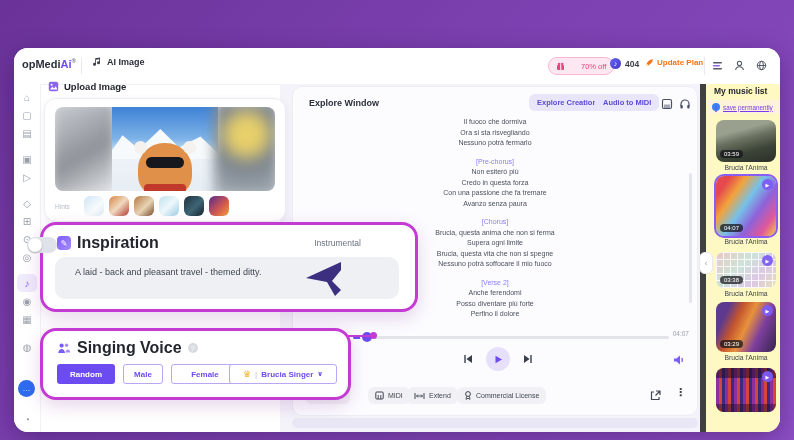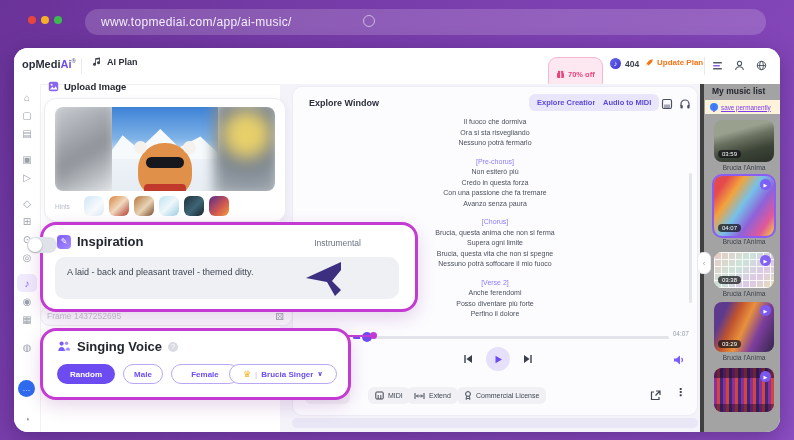--- a/index.html
+++ b/index.html
@@ -16,22 +16,22 @@
     border:1.5px solid rgba(255,255,255,.55);box-sizing:border-box;}
   
   .window{left:14px;top:48px;width:766px;height:384px;background:#fff;border-radius:14px;
     box-shadow:0 6px 24px rgba(30,10,60,.35);overflow:hidden;}
   .appbar{left:0;top:0;width:766px;height:36px;background:#fff;border-bottom:1px solid #f0eff4;}
   .logo{left:8px;top:10px;font-size:11px;font-weight:bold;color:#2b2f3a;}
   .logo .acc{color:#6c4cf1;}
   .logo sup{font-size:6px;color:#6b7280;}
   .vdiv{width:1px;background:#e8e8ee;}
   .navmusic{left:78px;top:9px;display:flex;align-items:center;gap:5px;font-size:9px;color:#2b2f3a;font-weight:bold;}
-  .badge-pink{left:534px;top:9px;height:16px;padding:8px 7px;border-radius:9px;background:#fde7f1;
-    border:1px solid #f6b6d4;color:#e8447c;font-size:7.5px;font-weight:bold;display:flex;align-items:center;gap:3px;}
+  .badge-pink{left:534px;top:9px;height:16px;padding:0 7px;border-radius:9px;background:#fde7f1;
+    border:1px solid #f6b6d4;color:#e8447c;font-size:7.5px;font-weight:normal;display:flex;align-items:center;gap:16px;}
   .credits{left:596px;top:10px;display:flex;align-items:center;gap:4px;font-size:8.5px;color:#3a3f4a;font-weight:bold;}
   .coin{width:11px;height:11px;border-radius:50%;background:linear-gradient(135deg,#6366f1,#4338ca);
     color:#fff;font-size:7px;display:flex;align-items:center;justify-content:center;}
   .update{left:631px;top:10px;display:flex;align-items:center;gap:3px;font-size:8px;color:#f97316;font-weight:bold;}
   .abtn{top:8px;width:18px;height:18px;display:flex;align-items:center;justify-content:center;color:#545a66;}
   
   .rail{left:0;top:36px;width:26px;height:348px;border-right:1px solid #f2f1f6;background:#fff;}
   .rail-ic{position:absolute;left:3px;width:20px;height:18px;display:flex;align-items:center;justify-content:center;
     color:#9aa0ab;font-size:10px;}
   .rail-ic.active{background:#efeafc;border-radius:5px;color:#7c5cff;}
@@ -55,30 +55,30 @@
   .cat .scarf{position:absolute;left:6px;bottom:4px;width:42px;height:9px;background:#c0392b;border-radius:4px;}
   .thumbrow{position:absolute;left:10px;top:96px;width:220px;height:22px;display:flex;align-items:center;gap:5px;}
   .hints{font-size:6.5px;color:#b7bcc6;width:24px;}
   .thumb{width:20px;height:20px;border-radius:6px;flex:none;}
   
   .hl-panel{background:#fff;border:3px solid #c43bd4;border-radius:16px;
     box-shadow:0 6px 18px rgba(120,30,140,.18);z-index:10;}
   .insp-head{position:absolute;left:14px;top:9px;display:flex;align-items:center;gap:6px;}
   .insp-ic{width:14px;height:14px;border-radius:4px;background:linear-gradient(135deg,#7c5cff,#a78bfa);
     color:#fff;font-size:8px;display:flex;align-items:center;justify-content:center;}
-  .panel-title{font-size:13px;font-weight:bold;color:#23262e;}
+  .panel-title{font-size:16px;font-weight:bold;color:#23262e;}
   .toggle{width:30px;height:16px;border-radius:8px;background:#dfe2e8;position:relative;}
   .knob{position:absolute;left:1px;top:1px;width:14px;height:14px;border-radius:50%;background:#fff;
     box-shadow:0 1px 2px rgba(0,0,0,.25);}
   .prompt{position:absolute;left:12px;top:32px;width:344px;height:42px;background:#eef0f4;border-radius:10px;
-    font-size:9px;color:#3f4551;padding:10px 10px 0 12px;box-sizing:border-box;}
+    font-size:9px;color:#3f4551;padding:10px 10px 0 20px;box-sizing:border-box;}
   .framefield{left:40px;top:306px;width:253px;height:20px;background:#fcfcfe;border:1px solid #ececf2;
     border-radius:10px;z-index:5;display:flex;align-items:center;justify-content:space-between;
     padding:0 8px 0 6px;box-sizing:border-box;font-size:8.5px;color:#c0c4cc;}
-  .vbtn{height:20px;border-radius:10px;font-size:8px;display:flex;align-items:center;justify-content:center;
+  .vbtn{height:20px;border-radius:3px;font-size:8px;display:flex;align-items:center;justify-content:center;
     box-sizing:border-box;font-weight:bold;}
   .vbtn.fill{background:#6c4cf1;color:#fff;}
   .vbtn.line{border:1px solid #b9a7f5;color:#6c4cf1;background:#fff;}
   .create{left:46px;top:401px;width:238px;height:22px;border-radius:11px;z-index:6;
     background:linear-gradient(180deg,#8a53f0,#7b3fe4);color:#fff;font-size:9px;font-weight:bold;
     display:flex;align-items:center;justify-content:center;box-shadow:0 3px 8px rgba(100,40,200,.35);}
   .connector{left:348px;top:335px;width:24px;height:2px;background:#c43bd4;z-index:10;}
   .conn-dot{left:370px;top:332px;width:7px;height:7px;border-radius:50%;background:#c43bd4;z-index:10;}
   
   .center-bg{left:266px;top:36px;width:420px;height:348px;background:#f4f3fa;}
@@ -94,21 +94,21 @@
   .trackfill{left:60px;top:249px;width:14px;height:3px;background:#6c4cf1;border-radius:2px;}
   .knob2{left:69px;top:245px;width:10px;height:10px;border-radius:50%;background:#6c4cf1;
     box-shadow:0 0 0 2px #fff;}
   .cwtime{left:330px;top:243px;width:66px;text-align:right;font-size:6.5px;color:#9aa0ab;}
   .ctrl{top:260px;display:flex;align-items:center;justify-content:center;}
   .playcirc{width:24px;height:24px;border-radius:50%;background:#e6e0fb;display:flex;align-items:center;justify-content:center;}
   .pill{height:17px;padding:0 7px;border-radius:6px;background:#f1f1f5;color:#3f4551;font-size:7px;
     display:flex;align-items:center;gap:4px;white-space:nowrap;}
   .strip{left:278px;top:370px;width:406px;height:10px;background:#e9e7f5;border-radius:5px;}
   
-  .rpanel{left:686px;top:36px;width:80px;height:348px;background:#a3a3a3;border-left:4px solid #404040;box-sizing:border-box;}
+  .rpanel{left:686px;top:36px;width:80px;height:348px;background:#fef9c3;border-left:6px solid #404040;box-sizing:border-box;}
   .ml-title{left:8px;top:2px;font-size:8.5px;font-weight:bold;color:#23262e;}
   .notice{left:1px;top:16px;width:78px;height:14px;background:#fdf3da;display:flex;align-items:center;
     gap:3px;padding-left:5px;box-sizing:border-box;overflow:hidden;}
   .info-ic{width:8px;height:8px;border-radius:50%;background:#3b82f6;color:#fff;font-size:6px;flex:none;
     display:flex;align-items:center;justify-content:center;}
   .notice span{font-size:6.3px;color:#7c3aed;text-decoration:underline;white-space:nowrap;}
   .mthumb{position:absolute;left:10px;width:60px;border-radius:8px;overflow:hidden;}
   .mthumb.sel{outline:2px solid #8b5cf6;}
   .dur{position:absolute;left:4px;bottom:4px;background:rgba(18,18,24,.72);color:#fff;font-size:6px;
     padding:1px 4px;border-radius:5px;}
@@ -118,42 +118,33 @@
   .collapse{left:-7px;top:168px;width:12px;height:20px;background:#fff;border:1px solid #e8e8ee;
     border-radius:6px;color:#9aa0ab;font-size:8px;display:flex;align-items:center;justify-content:center;}
   
   .cursor{left:306px;top:262px;z-index:12;}
 </style>
 </head>
 <body>
 
 <div class="stage">
 
-  <div class="abs" style="left:0;top:0;width:794px;height:46px;">
-    <div class="abs dot" style="left:28px;top:16px;background:#e8453c;"></div>
-    <div class="abs dot" style="left:41px;top:16px;background:#f5b027;"></div>
-    <div class="abs dot" style="left:54px;top:16px;background:#3dba4e;"></div>
-    <div class="abs urlbar">
-      <span>www.topmediai.com/app/ai-music/</span>
-    </div>
-    <div class="abs url-ring"></div>
-  </div>
 
   <div class="abs window">
 
     <div class="abs appbar">
       <div class="abs logo">
         <span>opMedi</span><span class="acc">Ai</span><sup>®</sup>
       </div>
       <div class="abs vdiv" style="left:67px;top:10px;height:16px;"></div>
       <div class="abs navmusic">
         <svg width="10" height="10" viewBox="0 0 10 10">
             <path d="M3.2 1.2 8 .4v5.4a1.5 1.5 0 1 1-.8-1.3V2.2l-3.2.6v4.4A1.5 1.5 0 1 1 3.2 6z" fill="#3a3f4a"></path>
           </svg>
-        <span>AI Plan</span>
+        <span>AI Image</span>
       </div>
       <div class="abs badge-pink">
         <svg width="9" height="9" viewBox="0 0 9 9">
             <rect x="1" y="3" width="7" height="5" rx="1" fill="#e8447c"></rect>
             <rect x="4" y="1" width="1.4" height="7" fill="#fbd1e2"></rect>
             <circle cx="3" cy="2" r="1.2" fill="#e8447c"></circle>
             <circle cx="6.2" cy="2" r="1.2" fill="#e8447c"></circle>
           </svg>
         <span>70% off</span>
       </div>
@@ -410,24 +401,20 @@
       <div class="mthumb" style="top:284px;height:44px;background:repeating-linear-gradient(90deg,#8e2f9e 0 3px,#d4453c 3px 6px,#3b2a7e 6px 9px);">
         <div style="position:absolute;left:0;top:0;width:100%;height:10px;background:rgba(30,10,40,.55);"></div>
         <div style="position:absolute;left:0;bottom:0;width:100%;height:8px;background:rgba(30,10,40,.45);"></div>
         <span class="pbadge">▶</span>
       </div>
 
       <div class="abs collapse">‹</div>
     </div>
   </div>
 
-  <div class="abs framefield">
-    <span>Frame 1437252695</span>
-    <span style="color:#9aa0ab;font-size:10px;">⚄</span>
-  </div>
 
   <div class="abs hl-panel" style="left:40px;top:222px;width:372px;height:84px;">
     <div class="insp-head">
       <span class="insp-ic">✎</span>
       <span class="panel-title">Inspiration</span>
     </div>
     <div class="abs" style="right:54px;top:13px;font-size:8.5px;color:#6b7280;">Instrumental</div>
     <div class="abs toggle" style="right:16px;top:12px;">
       <div class="knob"></div>
     </div>

